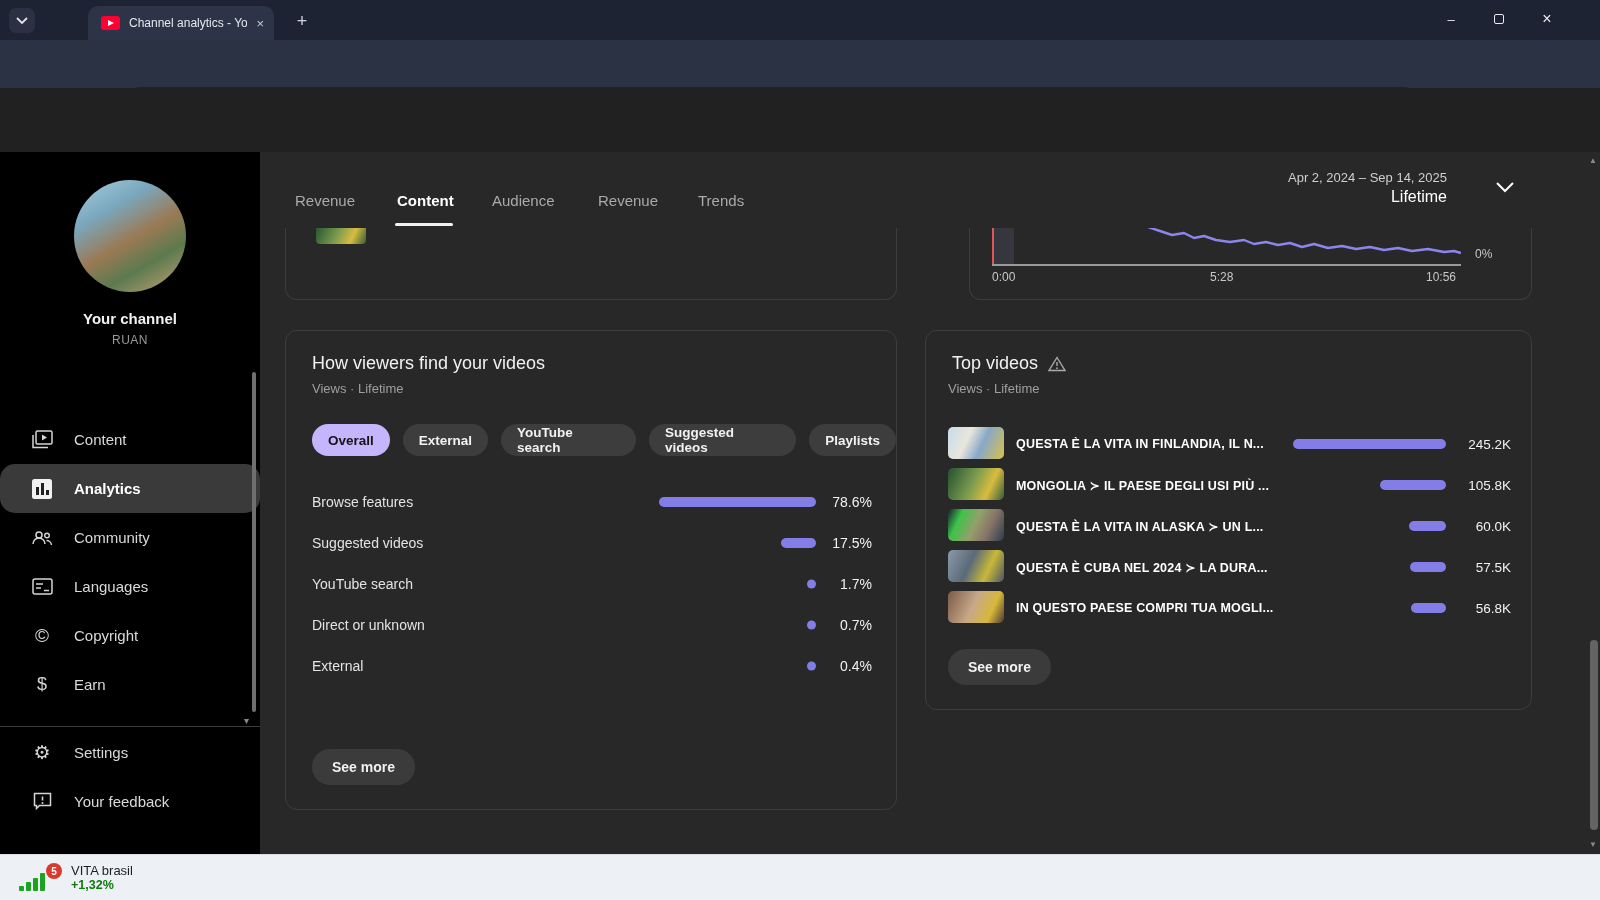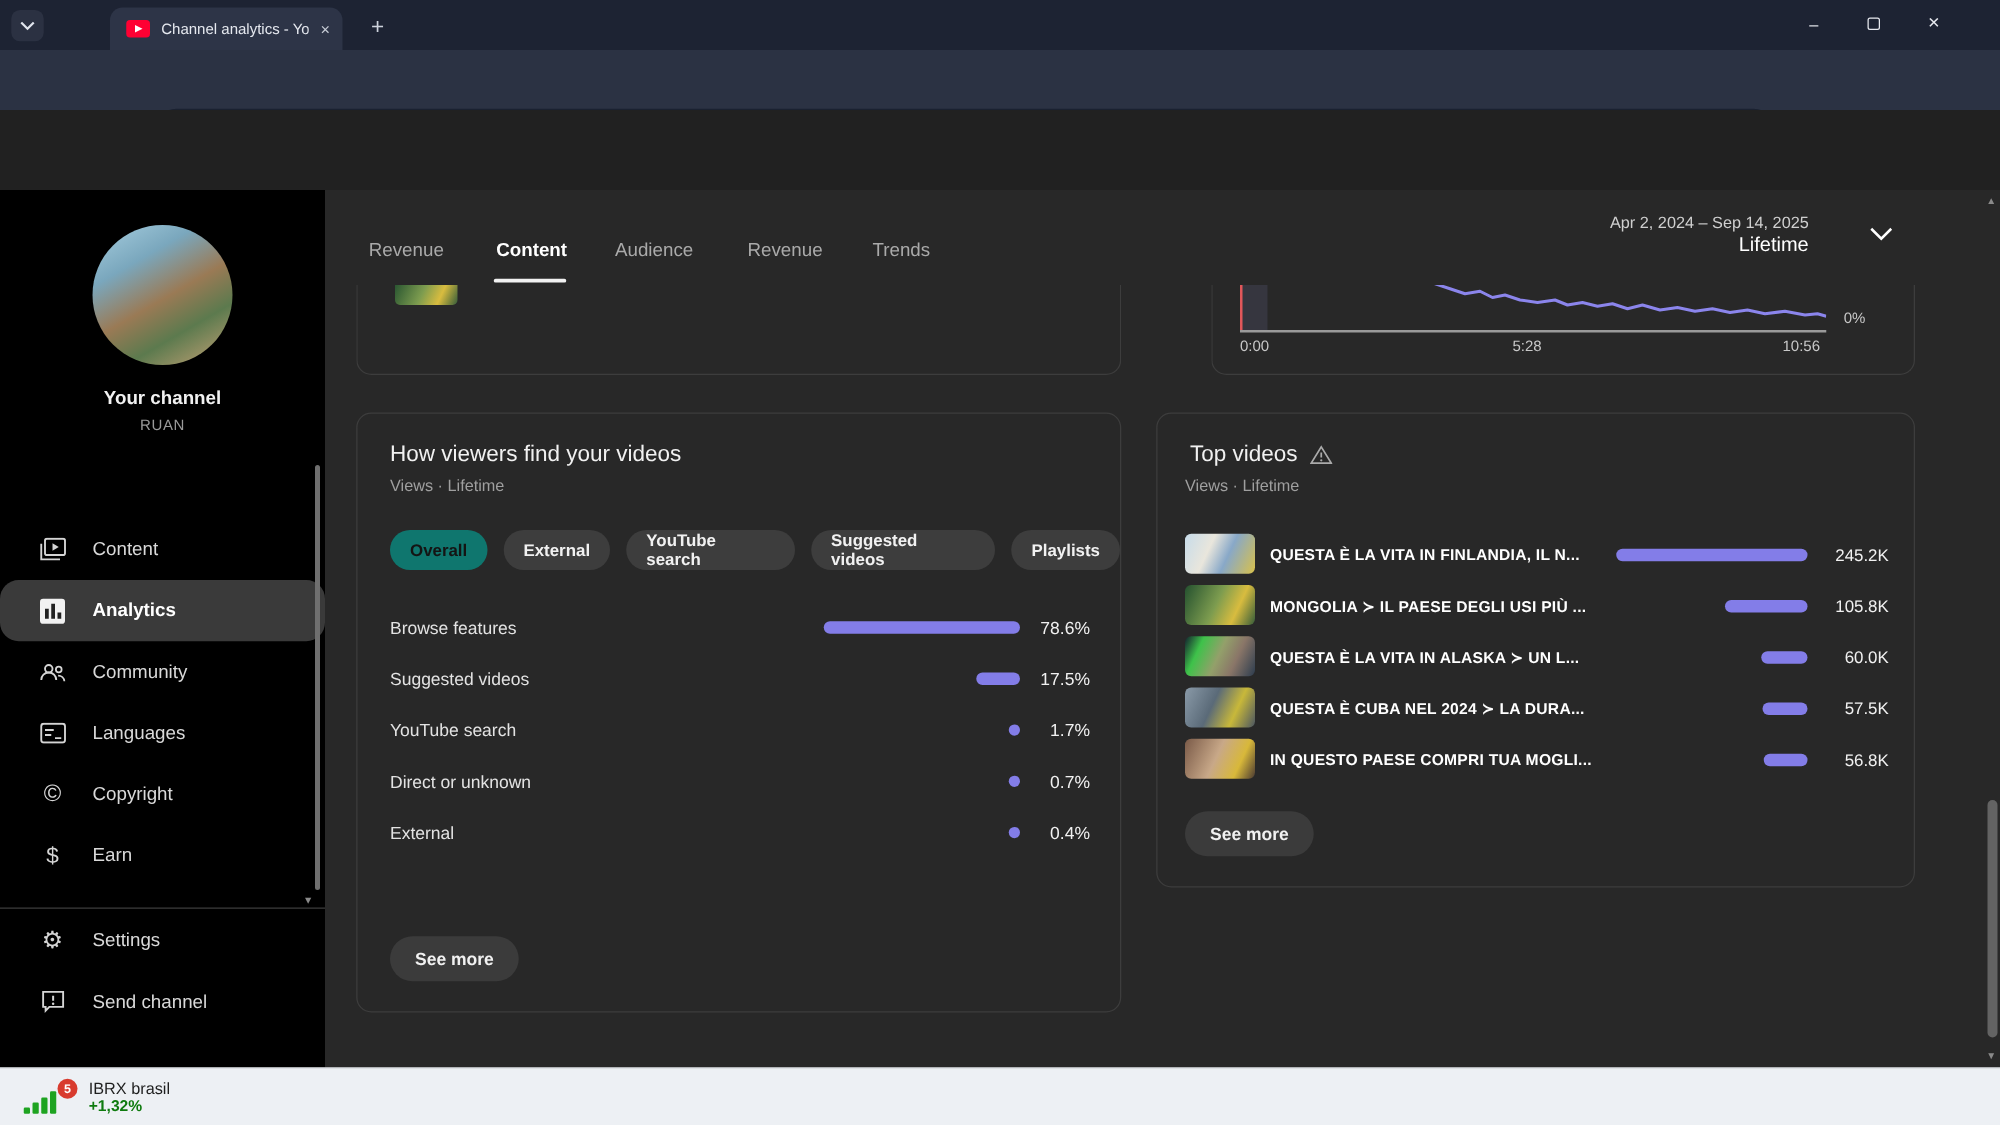--- a/index.html
+++ b/index.html
@@ -80,21 +80,21 @@
   #ret-axis { position:absolute; left:22px; top:36px; width:469px; height:2px; background:#9a9a9a; }
   .ret-tick { position:absolute; top:42px; color:#c8c8c8; font-size:12px; }
   #ret-zero { position:absolute; left:505px; top:19px; color:#c8c8c8; font-size:12px; }
 
   #card-traffic { left:25px; top:178px; width:612px; height:480px; }
   #card-videos  { left:665px; top:178px; width:607px; height:380px; }
   .card h2 { position:absolute; left:26px; top:22px; color:#f1f1f1; font-size:18px; font-weight:400; display:flex; align-items:center; gap:10px; }
   .card .sub { position:absolute; left:26px; top:50px; color:#9f9f9f; font-size:13px; }
   #chips { position:absolute; left:26px; top:93px; display:flex; gap:13px; }
   .chip { height:32px; border-radius:16px; background:#3d3d3d; color:#f1f1f1; font-size:13.5px; font-weight:600; display:flex; align-items:center; padding:0 16px; }
-  .chip.active { background:#0f766e; color:#141414; }
+  .chip.active { background:#c4b5fd; color:#141414; }
   .trow { position:absolute; left:0; width:612px; height:41px; }
   .trow .lbl { position:absolute; left:26px; top:50%; transform:translateY(-50%); color:#e3e3e3; font-size:14px; }
   .trow .val { position:absolute; right:26px; top:50%; transform:translateY(-50%); width:56px; text-align:right; color:#f1f1f1; font-size:14px; }
   .bar { position:absolute; right:82px; top:50%; transform:translateY(-50%); height:10px; border-radius:5px; background:#837de8; }
   .bar.dot { width:9px !important; height:9px; border-radius:50%; }
   .bar.muted { background:#717171; }
   .seemore { position:absolute; height:36px; border-radius:18px; background:#3b3b3b; color:#f1f1f1; font-size:14px; font-weight:600; display:inline-flex; align-items:center; padding:0 20px; }
   .vrow { position:absolute; left:0; width:607px; height:41px; }
   .vthumb { position:absolute; left:22px; top:4px; width:56px; height:32px; border-radius:5px; }
   .vrow .vt { position:absolute; left:90px; top:50%; transform:translateY(-50%); max-width:280px; white-space:nowrap; overflow:hidden; color:#fff; font-size:12.5px; font-weight:700; letter-spacing:.2px; }
@@ -331,21 +331,21 @@
       <span class="nlabel">Settings</span>
     </div>
     <div class="nav-item" style="top:625px;">
       <span class="nicon">
           <svg width="19" height="19" viewBox="0 0 19 19">
             <path d="M1.5 1.5h16v12h-11l-3 3v-3h-2z" fill="none" stroke="#d5d5d5" stroke-width="1.5"></path>
             <line x1="9.5" y1="4.5" x2="9.5" y2="8.5" stroke="#d5d5d5" stroke-width="1.6"></line>
             <circle cx="9.5" cy="11" r="1" fill="#d5d5d5"></circle>
           </svg>
         </span>
-      <span class="nlabel">Send channel</span>
+      <span class="nlabel">Your feedback</span>
     </div>
   </div>
 
   <div id="main">
     <span class="mtab" style="left:35px;">Revenue</span>
     <span class="mtab active" style="left:137px;">Content</span>
     <span class="mtab" style="left:232px;">Audience</span>
     <span class="mtab" style="left:338px;">Revenue</span>
     <span class="mtab" style="left:438px;">Trends</span>
     <div id="tab-underline"></div>
@@ -468,20 +468,20 @@
       <span style="position:relative;width:46px;height:34px;display:block;">
         <span class="wbars" style="position:absolute;left:2px;top:4px;">
           <i style="left:1px;height:5px;"></i>
             <i style="left:8px;height:9px;"></i>
             <i style="left:15px;height:13px;"></i>
             <i style="left:22px;height:18px;"></i>
         </span>
         <span class="wbadge">5</span>
       </span>
       <span>
-        <div class="wt1">IBRX brasil</div>
+        <div class="wt1">VITA brasil</div>
         <div class="wt2">+1,32%</div>
       </span>
     </div>
 
   </div>
 
 </div>
 
 </body></html>

